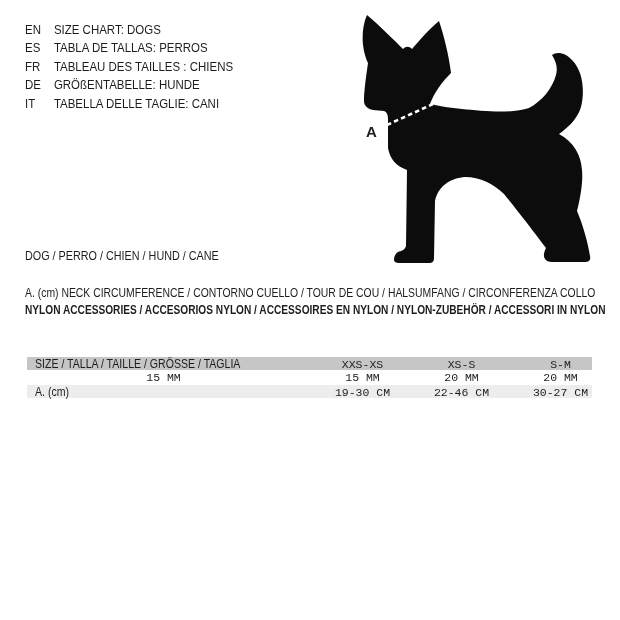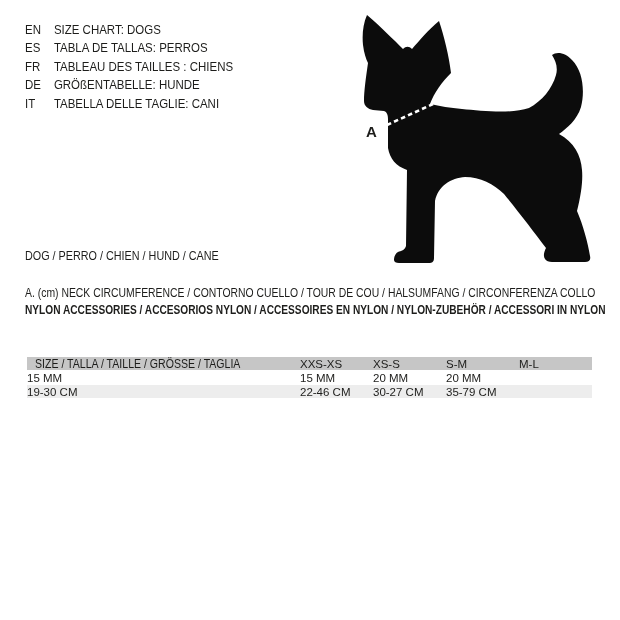--- a/index.html
+++ b/index.html
@@ -32,28 +32,28 @@
   
   .size-table{position:absolute;left:27px;top:356px;width:565px;font-size:11.5px;}
   .t-header{
     height:15px;background:var(--accent-yellow);
     display:flex;align-items:center;justify-content:center;
     font-weight:bold;font-size:12px;
   }
   .t-header .hdr{display:inline-block;white-space:nowrap;transform:scaleX(0.68);margin-right:40px;}
   .t-row{
     display:grid;grid-template-columns:273px 73px 73px 73px 73px;
-    height:13px;margin-top:1px;align-items:center;
+    height:13px;margin-top:1px;align-items:center;gap:26px;
   }
   .r0{background:var(--row-gray);}
   .r1{background:#ffffff;}
   .r2{background:var(--row-light);}
   .t-label{padding-left:8px;font-size:12px;}
   .t-label span{display:inline-block;white-space:nowrap;transform:scaleX(0.88);transform-origin:0 50%;}
-  .t-val{text-align:left;}
+  .t-val{text-align:center;font-family:Liberation Mono, monospace;}
 </style>
 </head>
 <body>
 
 <div class="canvas">
 
   <div class="lang-block">
     <div class="lang-row">
       <span class="lang-code">EN</span>
       <span class="lang-label">SIZE CHART: DOGS</span>
@@ -135,20 +135,21 @@
       <div class="t-val">S-M</div>
       <div class="t-val">M-L</div>
     </div>
     <div class="t-row r1">
       <div class="t-val">15 MM</div>
       <div class="t-val">15 MM</div>
       <div class="t-val">20 MM</div>
       <div class="t-val">20 MM</div>
     </div>
     <div class="t-row r2">
+      <div class="t-label"><span>A. (cm)</span></div>
       <div class="t-val">19-30 CM</div>
       <div class="t-val">22-46 CM</div>
       <div class="t-val">30-27 CM</div>
       <div class="t-val">35-79 CM</div>
     </div>
   </div>
 
 </div>
 
 </body></html>

